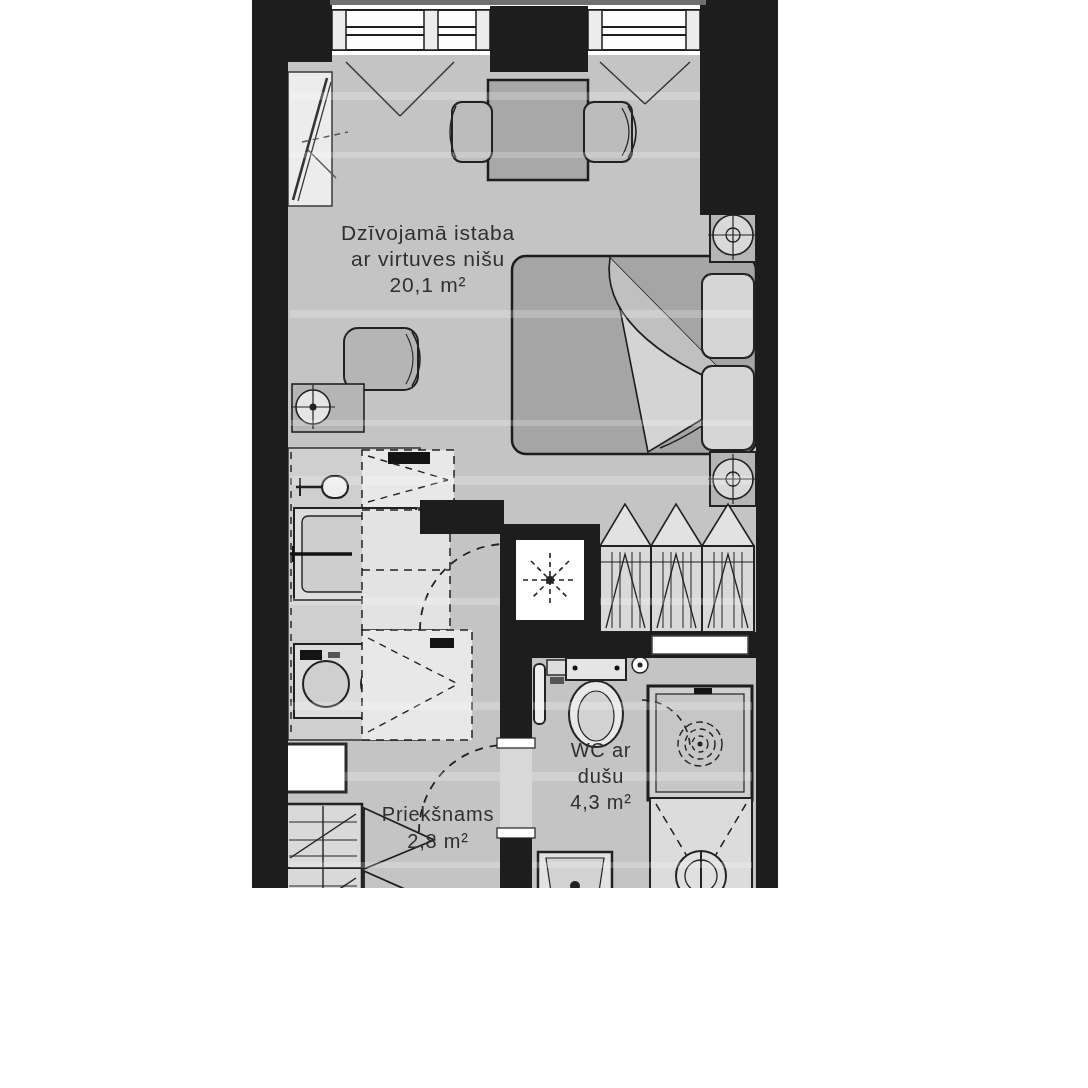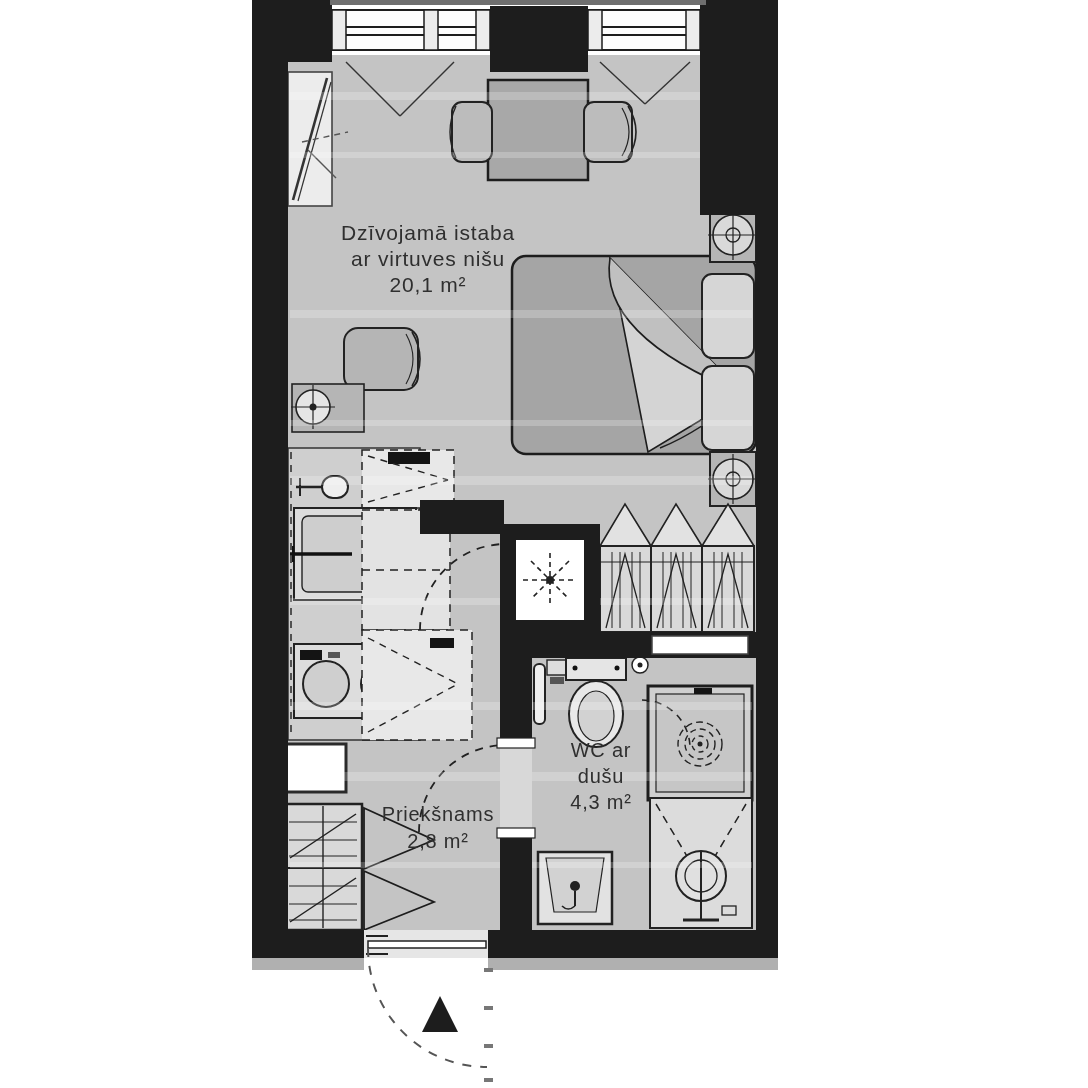--- a/index.html
+++ b/index.html
@@ -1,16 +1,16 @@
 <!DOCTYPE html>
 <html><head>
 <meta charset="utf-8">
 <style>
   html,body{margin:0;padding:0;background:#ffffff;}
-  .stage{position:relative;width:1088px;height:1088px;background:#ffffff;overflow:hidden;
+  .stage{position:relative;width:1088px;height:888px;background:#ffffff;overflow:hidden;
          font-family:"Liberation Sans", sans-serif;}
   svg{position:absolute;left:0;top:0;}
   text{fill:#2f2f2f;font-family:"Liberation Sans", sans-serif;letter-spacing:0.8px;}
   .room-label{font-size:21px;}
   .room-label-sm{font-size:20px;}
 </style>
 </head>
 <body>
 
 <div class="stage">

